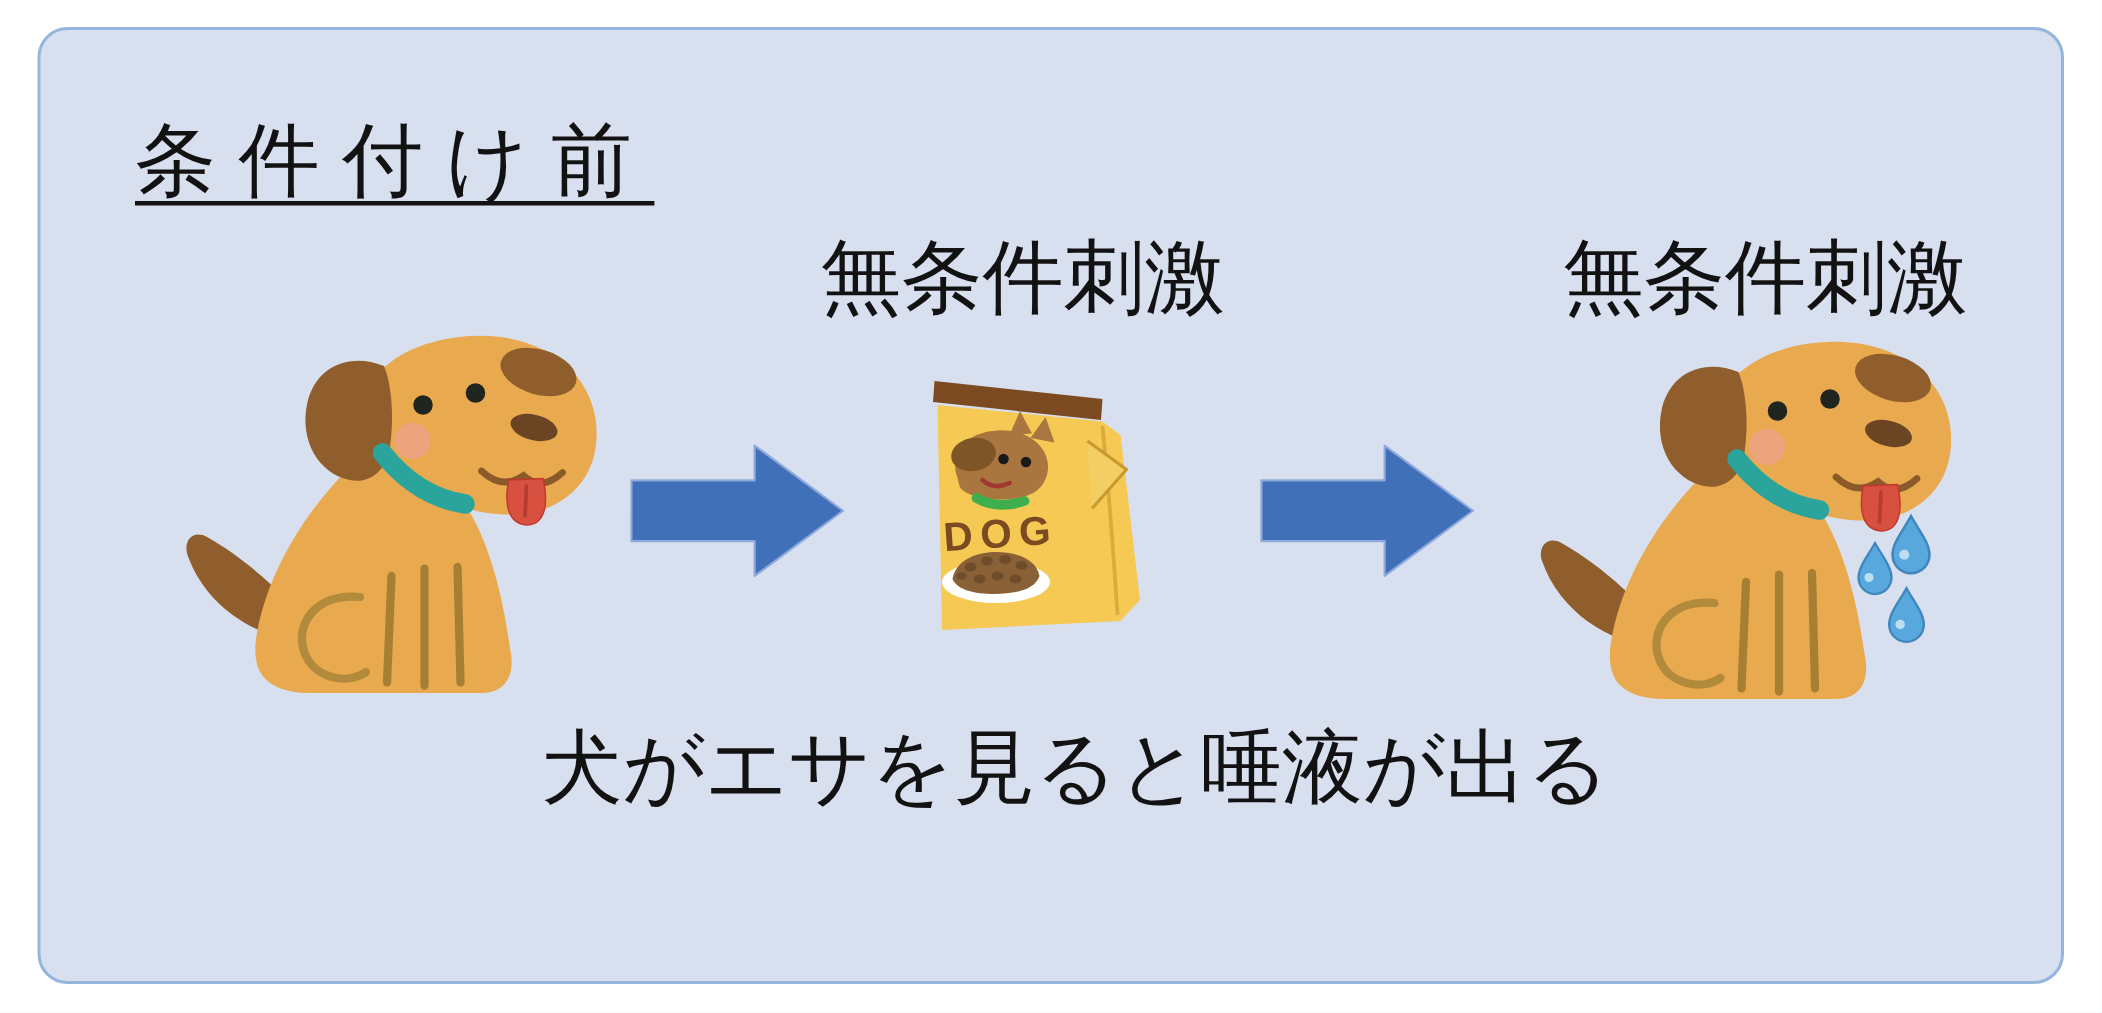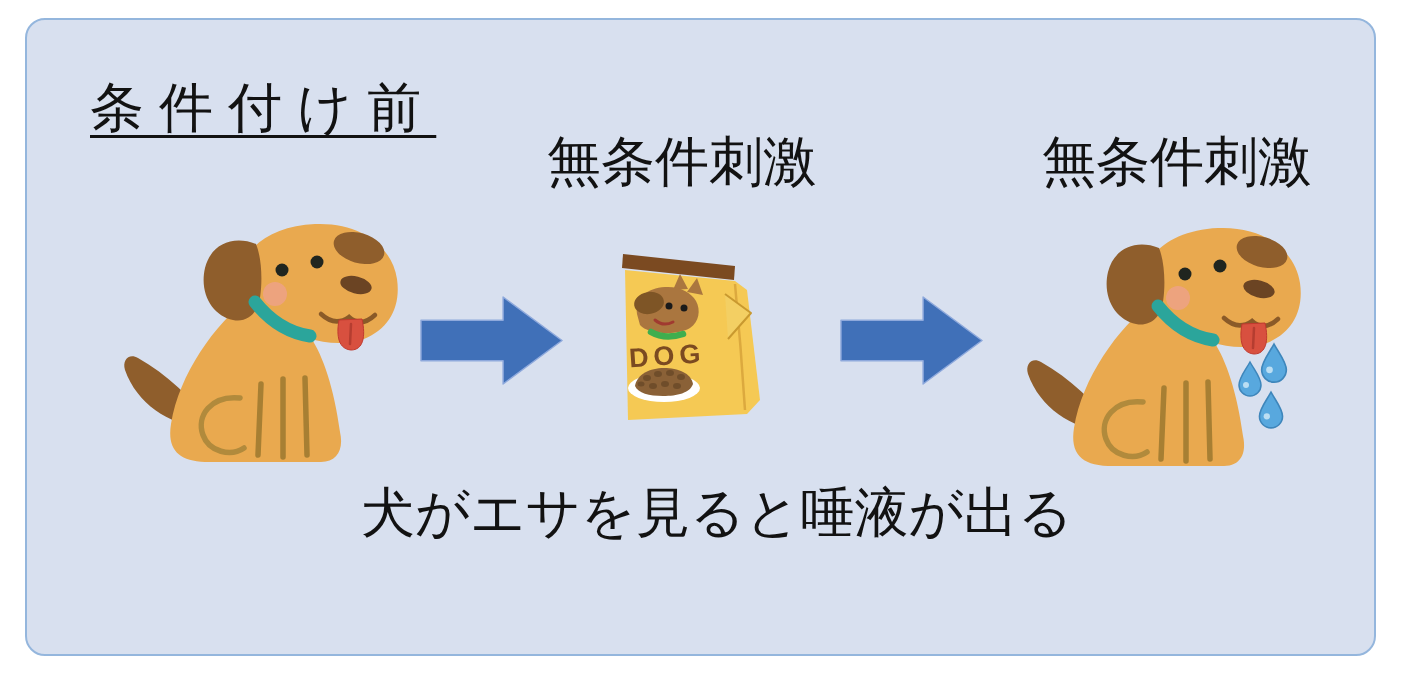--- a/index.html
+++ b/index.html
@@ -11,21 +11,21 @@
     position:absolute;left:25px;top:18px;width:1351px;height:638px;
     background:#d8e0ef;border:2px solid #94b6dd;border-radius:20px;box-sizing:border-box;
   }
   .title{
     position:absolute;left:63px;top:56px;margin:0;
     font-size:54px;font-weight:500;letter-spacing:15px;line-height:1.15;
     text-decoration:underline;text-decoration-thickness:3px;text-underline-offset:9px;
     color:#121212;white-space:nowrap;
   }
   .label{
-    position:absolute;top:112px;width:400px;text-align:center;
+    position:absolute;top:136px;width:400px;text-align:center;
     font-size:54px;font-weight:500;line-height:1.1;white-space:nowrap;color:#121212;
   }
   .label-stimulus{left:455px;}
   .label-response{left:950px;}
   .caption{
     position:absolute;top:460px;left:0;width:1380px;text-align:center;
     font-size:54px;font-weight:500;line-height:1.2;white-space:nowrap;color:#121212;
   }
   .art{position:absolute;display:block;}
   .dog-left{left:82px;top:188px;width:300px;height:265px;}

